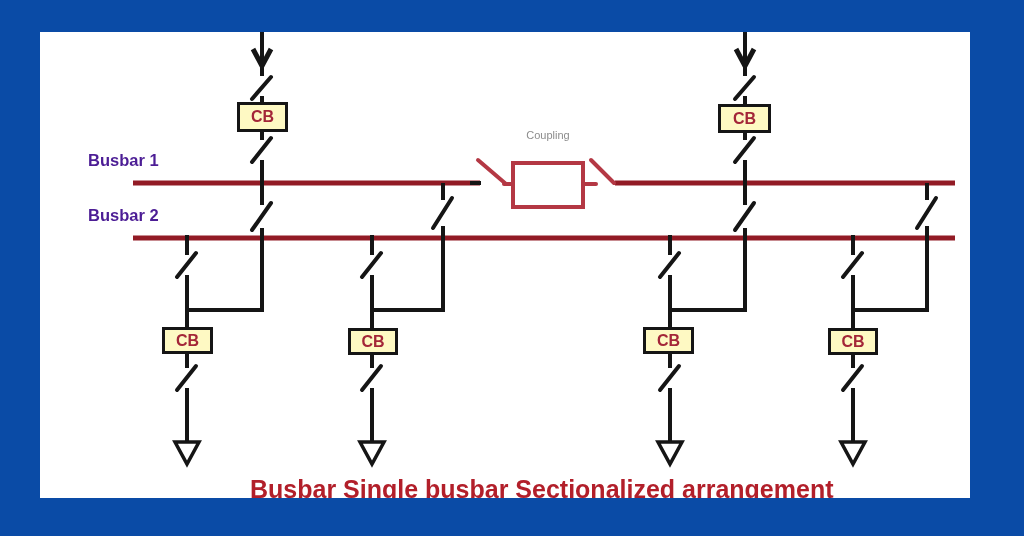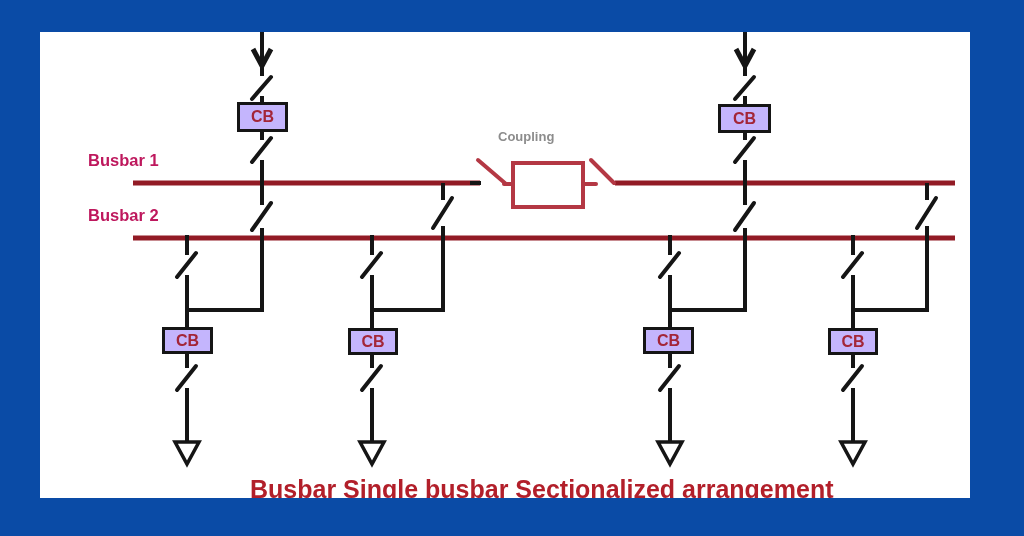--- a/index.html
+++ b/index.html
@@ -19,37 +19,37 @@
   .canvas svg{position:absolute;left:0;top:0;}
   .blk{stroke:var(--line_black,#151515);stroke-width:4;fill:none;}
   .blade{stroke:var(--line_black,#151515);stroke-width:4;fill:none;stroke-linecap:round;}
   .bus{stroke:var(--busbar_red,#921b25);stroke-width:5;fill:none;}
   .redl{stroke:var(--coupling_red,#b43844);stroke-width:4;fill:none;stroke-linecap:round;}
   .tri{fill:#ffffff;stroke:var(--line_black,#151515);stroke-width:3.5;}
   .chev{stroke:var(--line_black,#151515);stroke-width:5;fill:none;stroke-linejoin:miter;}
 
   .lbl{
     position:absolute;
-    color:#be185d;
+    color:#4c1d95;
     font-weight:bold;
     font-size:16.5px;
     white-space:nowrap;
   }
   .coupling-lbl{
     position:absolute;
     left:458px;top:97px;width:100px;
-    text-align:left;
+    text-align:center;
     color:var(--coupling_gray,#8c8c8c);
-    font-weight:bold;font-size:13px;
+    font-weight:normal;font-size:11px;
   }
   .cb{
     position:absolute;
     box-sizing:border-box;
     border:3px solid var(--line_black,#151515);
-    background:#c4b5fd;
+    background:#fef9c3;
     color:var(--cb_text_red,#a32638);
     font-weight:bold;font-size:16px;
     display:flex;align-items:center;justify-content:center;
   }
   .title{
     position:absolute;
     left:210px;top:443px;width:540px;
     text-align:center;
     color:var(--title_red,#b01f28);
     font-weight:bold;font-size:25px;

